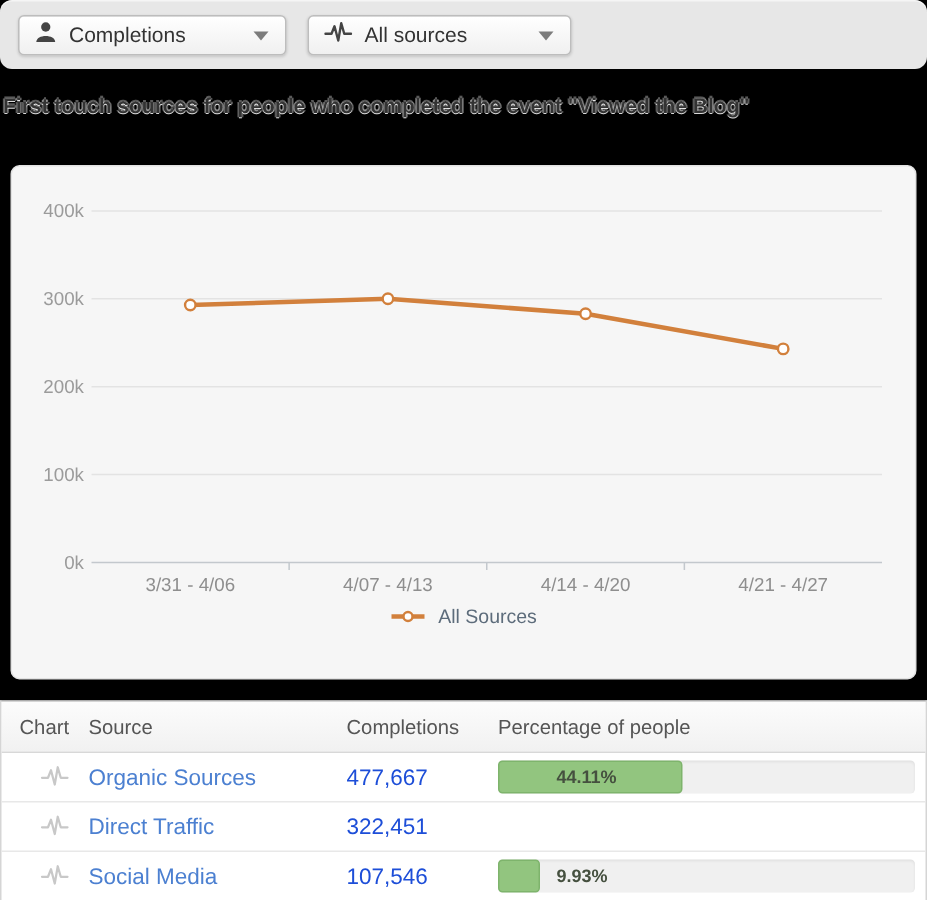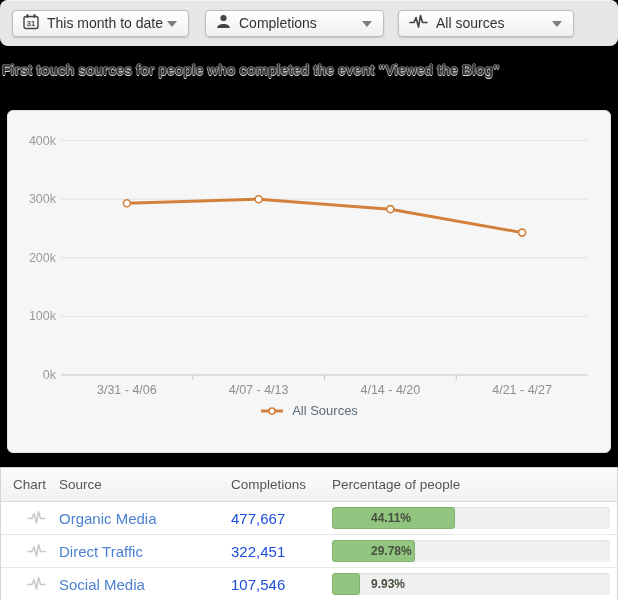--- a/index.html
+++ b/index.html
@@ -88,32 +88,20 @@
   }
   .pct-label {
     position:absolute; left:7px; top:0; line-height:22px;
     font-size:12px; font-weight:bold; color:#45503f; white-space:nowrap;margin-left:32px;
   }
 </style>
 </head>
 <body>
 
 <div class="toolbar">
-  <div class="dd-btn btn-1">
-    <span>
-      <svg width="16" height="17" viewBox="0 0 16 17">
-        <rect x="1" y="3.5" width="14" height="12" rx="2" fill="none" stroke="#444" stroke-width="1.4"></rect>
-        <rect x="3.5" y="1" width="2" height="4" rx="1" fill="#444"></rect>
-        <rect x="10.5" y="1" width="2" height="4" rx="1" fill="#444"></rect>
-        <text x="8" y="13" font-size="7.5" font-weight="bold" fill="#444" text-anchor="middle" font-family="Liberation Sans, sans-serif">31</text>
-      </svg>
-    </span>
-    <span class="lbl">This month to date</span>
-    <span class="caret"></span>
-  </div>
   <div class="dd-btn btn-2">
     <span>
       <svg width="15" height="15" viewBox="0 0 15 15">
         <circle cx="7.5" cy="4" r="3.1" fill="#444"></circle>
         <path d="M1.2 14 C1.2 8.6 13.8 8.6 13.8 14 Z" fill="#444"></path>
       </svg>
     </span>
     <span class="lbl">Completions</span>
     <span class="caret"></span>
   </div>
@@ -171,40 +159,36 @@
     <span class="th-compl">Completions</span>
     <span class="th-pct">Percentage of people</span>
   </div>
 
   <div class="trow">
     <span class="row-chart-icon">
       <svg width="19" height="16" viewBox="0 0 19 16">
         <polyline points="1,8.5 5,8.5 7,3.5 9.5,13 11.5,1.5 13.5,8.5 18,8.5" fill="none" stroke="#c8c8c8" stroke-width="1.5" stroke-linejoin="round" stroke-linecap="round"></polyline>
       </svg>
     </span>
-    <a class="src-link">Organic Media</a>
+    <a class="src-link">Organic Sources</a>
     <span class="compl">477,667</span>
     <span class="pct-track">
       <span class="pct-bar" style="width: 44.11%;"></span>
       <span class="pct-label">44.11%</span>
     </span>
   </div>
 
   <div class="trow">
     <span class="row-chart-icon">
       <svg width="19" height="16" viewBox="0 0 19 16">
         <polyline points="1,8.5 5,8.5 7,3.5 9.5,13 11.5,1.5 13.5,8.5 18,8.5" fill="none" stroke="#c8c8c8" stroke-width="1.5" stroke-linejoin="round" stroke-linecap="round"></polyline>
       </svg>
     </span>
     <a class="src-link">Direct Traffic</a>
     <span class="compl">322,451</span>
-    <span class="pct-track">
-      <span class="pct-bar" style="width: 29.78%;"></span>
-      <span class="pct-label">29.78%</span>
-    </span>
   </div>
 
   <div class="trow">
     <span class="row-chart-icon">
       <svg width="19" height="16" viewBox="0 0 19 16">
         <polyline points="1,8.5 5,8.5 7,3.5 9.5,13 11.5,1.5 13.5,8.5 18,8.5" fill="none" stroke="#c8c8c8" stroke-width="1.5" stroke-linejoin="round" stroke-linecap="round"></polyline>
       </svg>
     </span>
     <a class="src-link">Social Media</a>
     <span class="compl">107,546</span>

